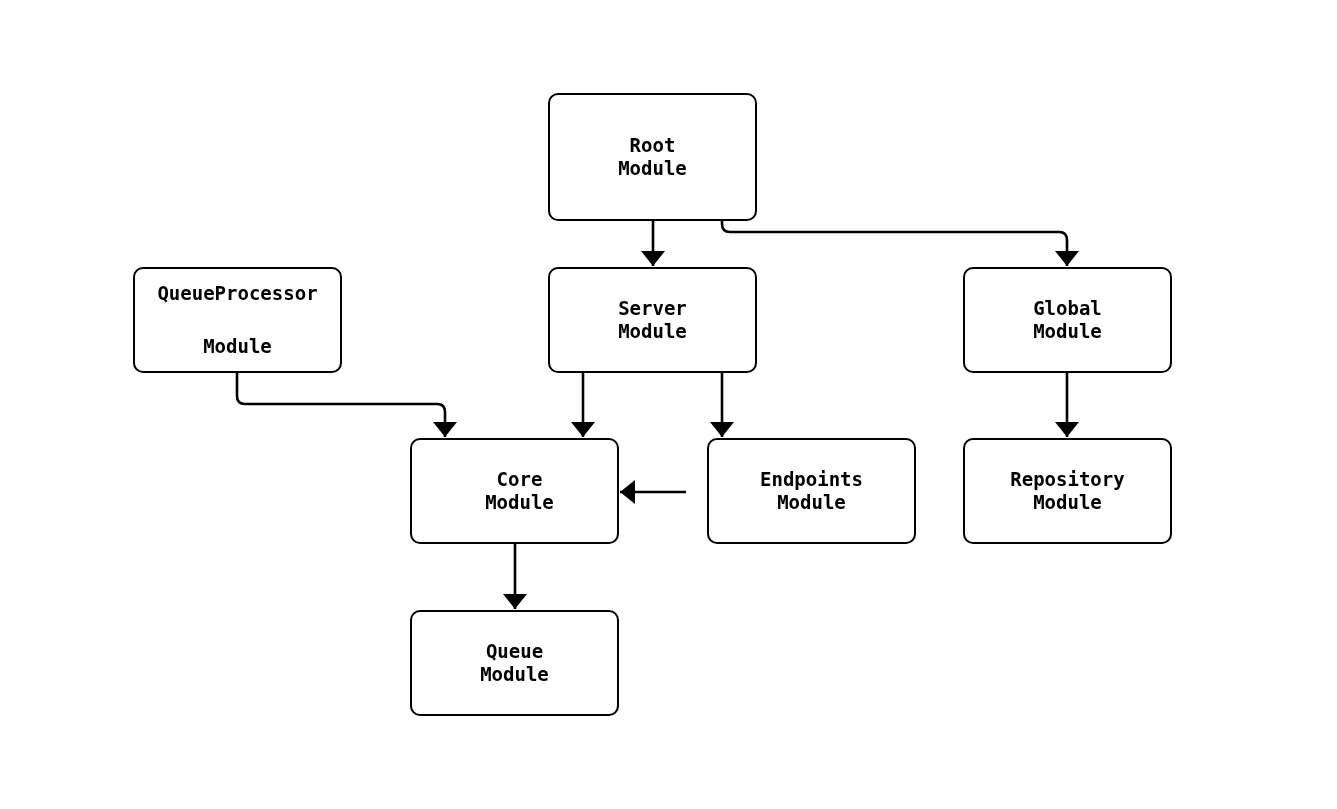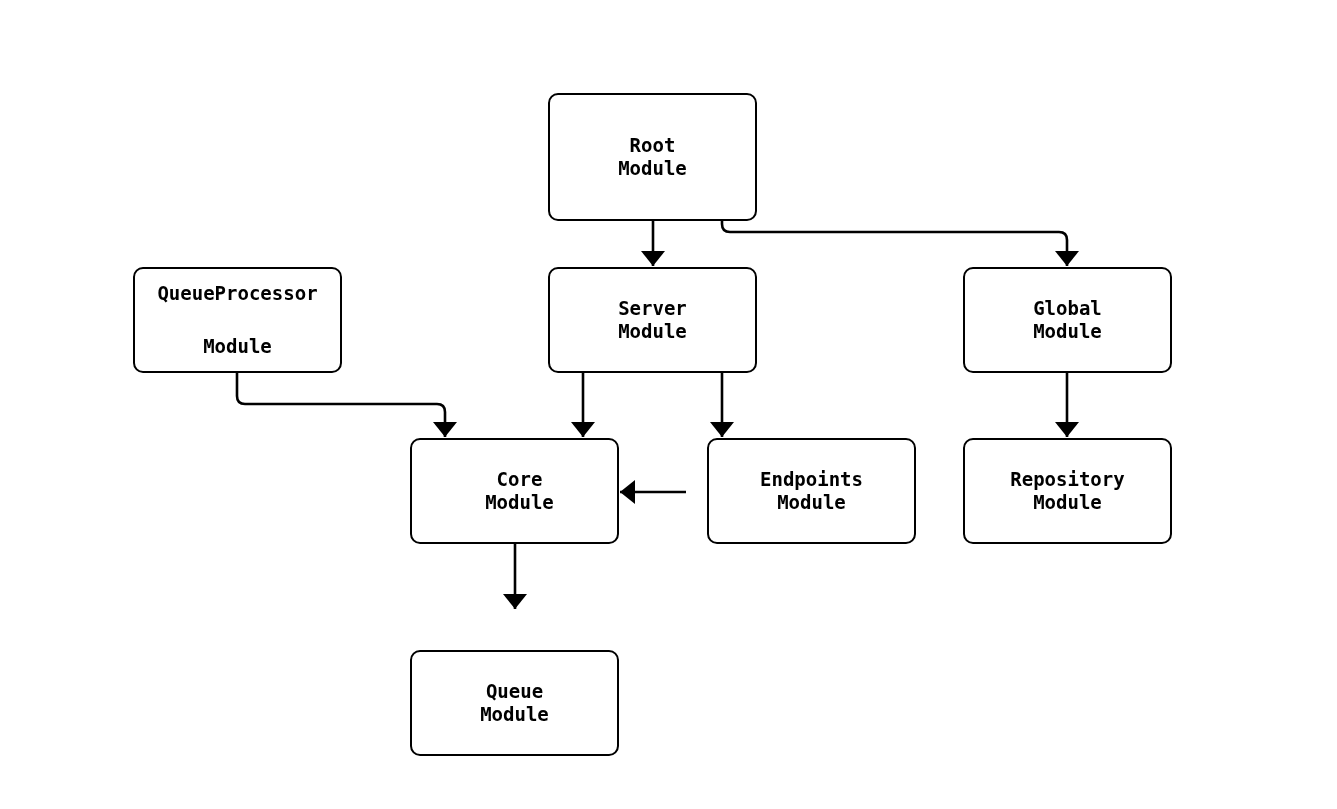--- a/index.html
+++ b/index.html
@@ -76,18 +76,18 @@
     <span>Module</span>
   </div>
   <div class="node" style="left: 687px; top: 438px; width: 209px; height: 106px; margin-left: 20px;">
     <span>Endpoints</span>
     <span>Module</span>
   </div>
   <div class="node" style="left: 963px; top: 438px; width: 209px; height: 106px;">
     <span>Repository</span>
     <span>Module</span>
   </div>
-  <div class="node" style="left: 410px; top: 610px; width: 209px; height: 106px; margin-top: 40px;">
+  <div class="node" style="left: 410px; top: 610px; width: 209px; height: 106px;">
     <span>Queue</span>
     <span>Module</span>
   </div>
 
 </div>
 
 </body></html>

